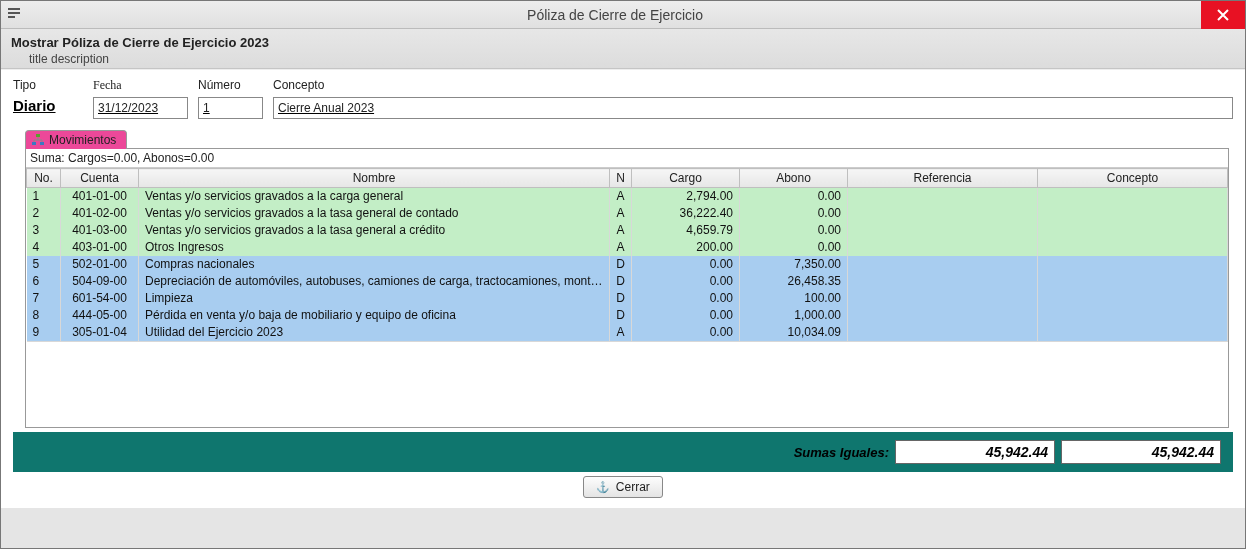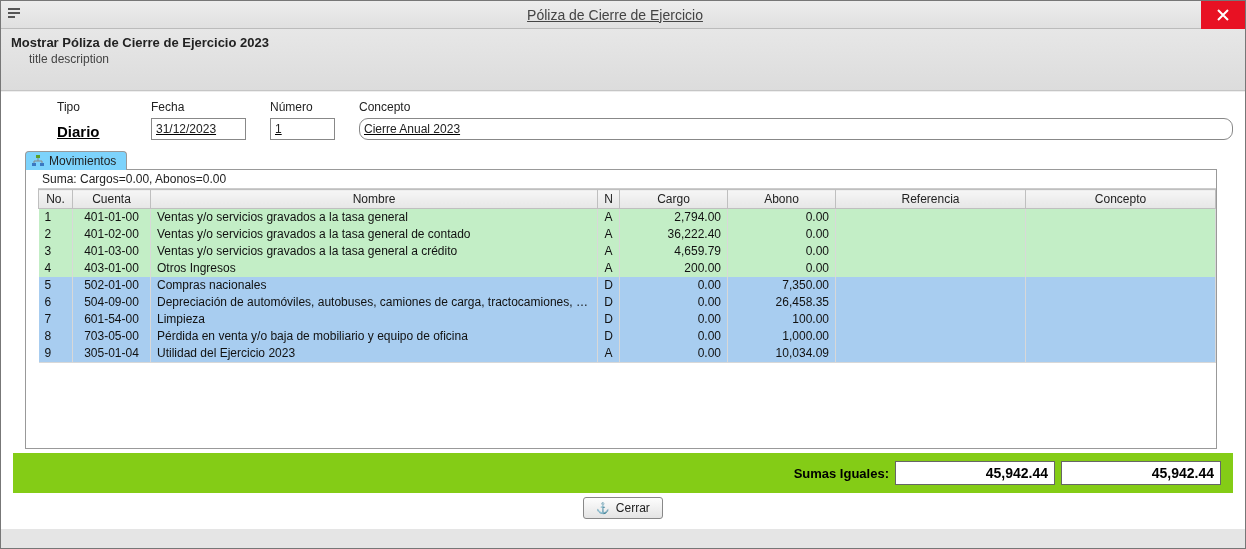--- a/index.html
+++ b/index.html
@@ -14,78 +14,77 @@
     height:28px;
     background:linear-gradient(#ededed,#e0e0e0);
     display:flex; align-items:center; justify-content:space-between;
     border-bottom:1px solid #bbb;
     font-size:14px; color:#444;
   }
   .titlebar .left-ico {
     width:28px; height:28px; display:flex; align-items:center; justify-content:center;
     font-size:16px; color:#555;
   }
-  .titlebar .title { flex:1; text-align:center;text-decoration:underline; }
+  .titlebar .title { flex:1; text-align:center; }
   .close-btn {
     width:44px; height:28px; background:#e81123;
     display:flex; align-items:center; justify-content:center;
     color:#fff; font-size:14px;
   }
   .header-band {
     background:linear-gradient(#e7e7e7,#dcdcdc);
-    padding:6px 10px 24px 10px;
+    padding:6px 10px 2px 10px;
     border-bottom:1px solid #c5c5c5;
   }
   .header-band .htitle { font-weight:bold; font-size:13px; color:#222; }
   .header-band .hdesc  { font-size:12px; color:#444; padding-left:18px; padding-top:2px; }
 
   .form-area {
     background:#fff; padding:8px 12px 0 12px;
     border-top:1px solid #eee;
   }
-  .labels-row, .inputs-row { display:flex; gap:24px; align-items:flex-end;margin-left:44px; }
+  .labels-row, .inputs-row { display:flex; gap:10px; align-items:flex-start; }
   .labels-row { font-size:12px; color:#222; }
   .col-tipo    { width:70px; }
-  .col-fecha   { width:95px; }
+  .col-fecha   { width:95px;font-family:Liberation Serif, serif; }
   .col-numero  { width:65px; }
   .col-concepto{ flex:1; }
 
   .inputs-row { margin-top:4px;text-decoration:underline; }
   .tipo-val { font-weight:bold; font-size:15px; width:70px; }
   input.txt {
     height:22px; border:1px solid #888; background:#fff; font-size:12px;
     padding:2px 4px; color:#222;
   }
   input.txt.fecha { width:95px; }
   input.txt.numero{ width:65px; }
-  input.txt.concepto{ flex:1;border-radius:9px; }
+  input.txt.concepto{ flex:1; }
 
   .tabstrip { margin:10px 0 0 4px; display:flex; }
   .tab {
     border:1px solid #999; border-bottom:none;
     border-radius:4px 4px 0 0;
-    background:#7dd3fc;
+    background:#ec4899;
     padding:2px 10px 2px 6px;
     font-size:12px; color:#222;
     display:flex; align-items:center; gap:5px;
     margin-left:8px;
     position:relative; top:1px;
   }
   .tab .ico {
     width:12px; height:12px; display:inline-block;
   }
 
   .grid-wrap {
-    margin:0 16px 4px 12px;
+    margin:0 4px 4px 12px;
     border:1px solid #999;
     background:#fff;
     height:280px;
     display:flex; flex-direction:column;
     overflow:hidden;
-    padding-left:12px;
   }
   .suma-row { font-size:12px; padding:2px 4px; color:#222; border-bottom:1px solid #ccc; background:#fff; }
   table.grid {
     border-collapse:collapse; width:100%; font-size:12px; color:#111;
     table-layout:fixed;
   }
   table.grid th {
     background:linear-gradient(#f6f6f6,#e6e6e6);
     border:1px solid #bfbfbf;
     font-weight:normal; padding:2px 4px; text-align:center;
@@ -103,21 +102,21 @@
   .c-cargo  { width:108px; text-align:right;}
   .c-abono  { width:108px; text-align:right;}
   .c-ref    { width:190px; }
   .c-concep { width:190px; }
   .color-green { background:#c3eec6; }
   .color-blue  { background:#a8cdf0; }
   tbody tr:last-child td { border-bottom:1px solid #d8d8d8; }
 
   .totals-row {
     display:flex; justify-content:flex-end; align-items:center;
-    gap:6px; padding:8px 12px; background:#84cc16;
+    gap:6px; padding:8px 12px; background:#0f766e;font-style:italic;
   }
   .totals-row .lbl { font-weight:bold; font-size:13px; }
   .total-box {
     width:160px; height:24px; border:1px solid #666; background:#fff;
     display:flex; align-items:center; justify-content:flex-end;
     padding:0 6px; font-weight:bold; font-size:14px;
   }
 
   .footer-btn-row {
     padding:4px 0 10px 0; background:#fff;
@@ -205,21 +204,21 @@
             <th class="c-cargo">Cargo</th>
             <th class="c-abono">Abono</th>
             <th class="c-ref">Referencia</th>
             <th class="c-concep">Concepto</th>
           </tr>
         </thead>
         <tbody id="grid-body">
             <tr class="color-green">
               <td class="c-no">1</td>
               <td class="c-cuenta">401-01-00</td>
-              <td class="c-nombre">Ventas y/o servicios gravados a la tasa general</td>
+              <td class="c-nombre">Ventas y/o servicios gravados a la carga general</td>
               <td class="c-n">A</td>
               <td class="c-cargo">2,794.00</td>
               <td class="c-abono">0.00</td>
               <td class="c-ref"></td>
               <td class="c-concep"></td>
             </tr>
             <tr class="color-green">
               <td class="c-no">2</td>
               <td class="c-cuenta">401-02-00</td>
               <td class="c-nombre">Ventas y/o servicios gravados a la tasa general de contado</td>
@@ -274,21 +273,21 @@
               <td class="c-cuenta">601-54-00</td>
               <td class="c-nombre">Limpieza</td>
               <td class="c-n">D</td>
               <td class="c-cargo">0.00</td>
               <td class="c-abono">100.00</td>
               <td class="c-ref"></td>
               <td class="c-concep"></td>
             </tr>
             <tr class="color-blue">
               <td class="c-no">8</td>
-              <td class="c-cuenta">703-05-00</td>
+              <td class="c-cuenta">444-05-00</td>
               <td class="c-nombre">Pérdida en venta y/o baja de mobiliario y equipo de oficina</td>
               <td class="c-n">D</td>
               <td class="c-cargo">0.00</td>
               <td class="c-abono">1,000.00</td>
               <td class="c-ref"></td>
               <td class="c-concep"></td>
             </tr>
             <tr class="color-blue">
               <td class="c-no">9</td>
               <td class="c-cuenta">305-01-04</td>

